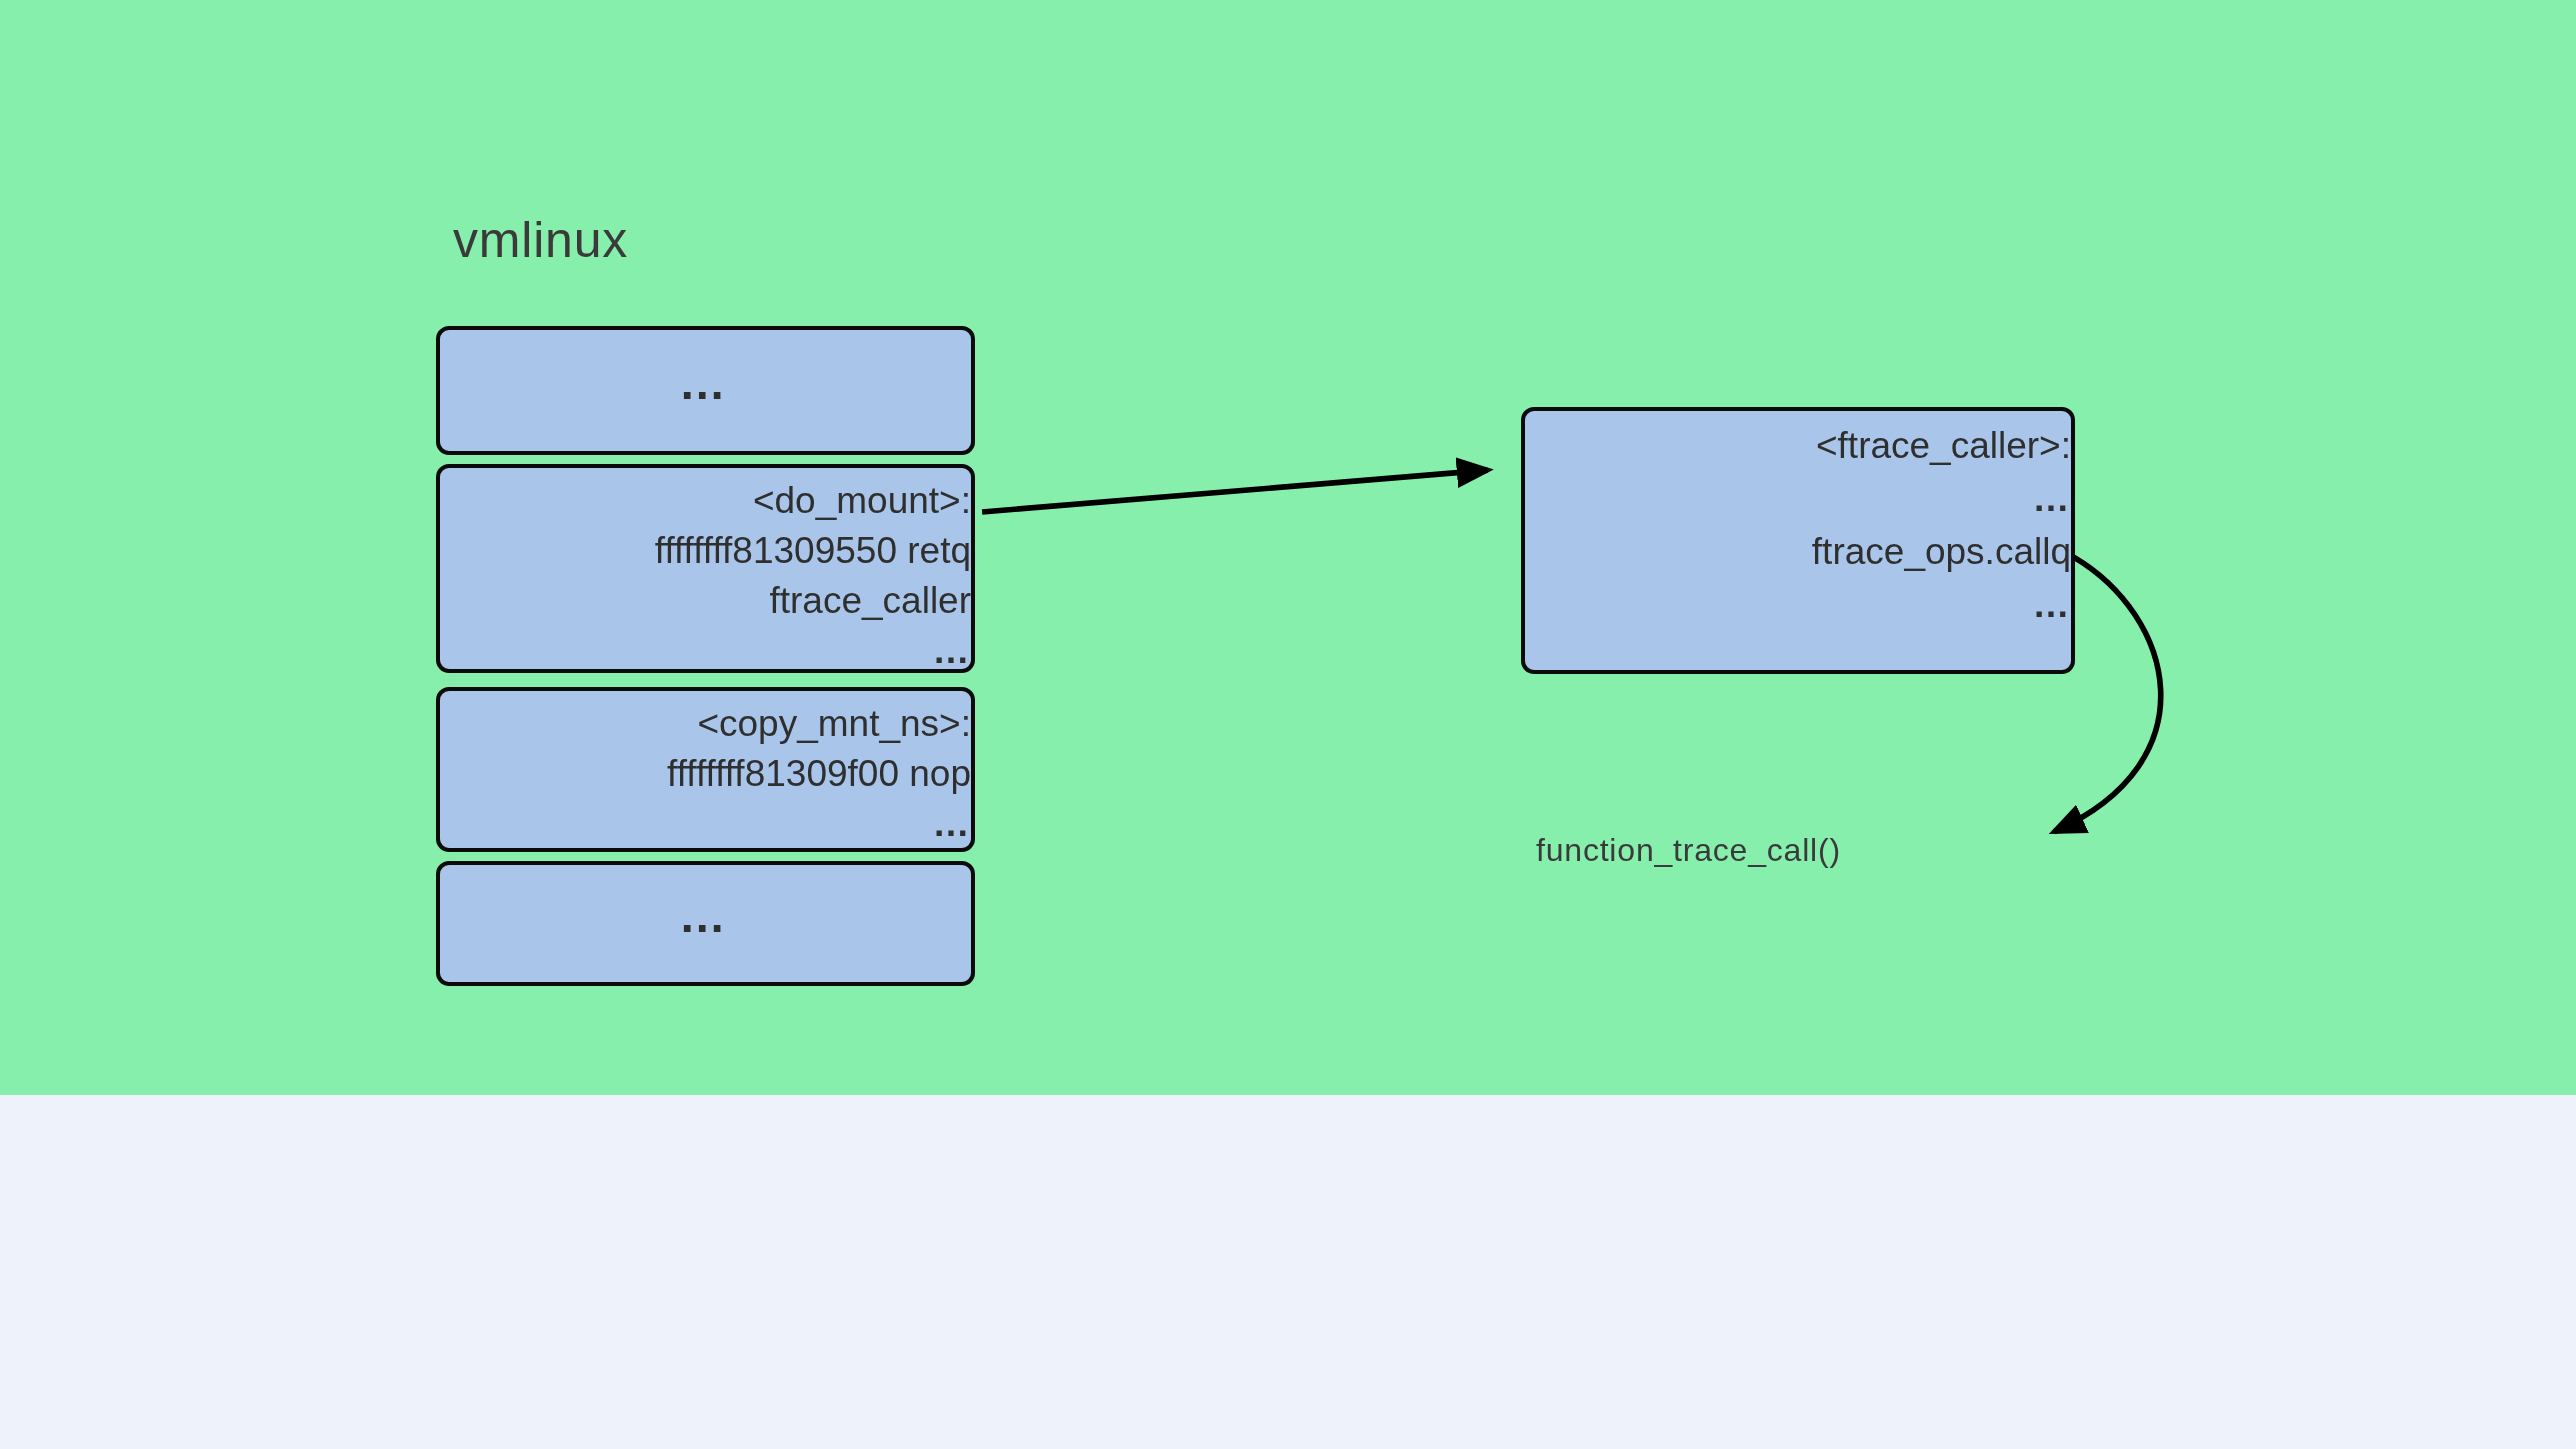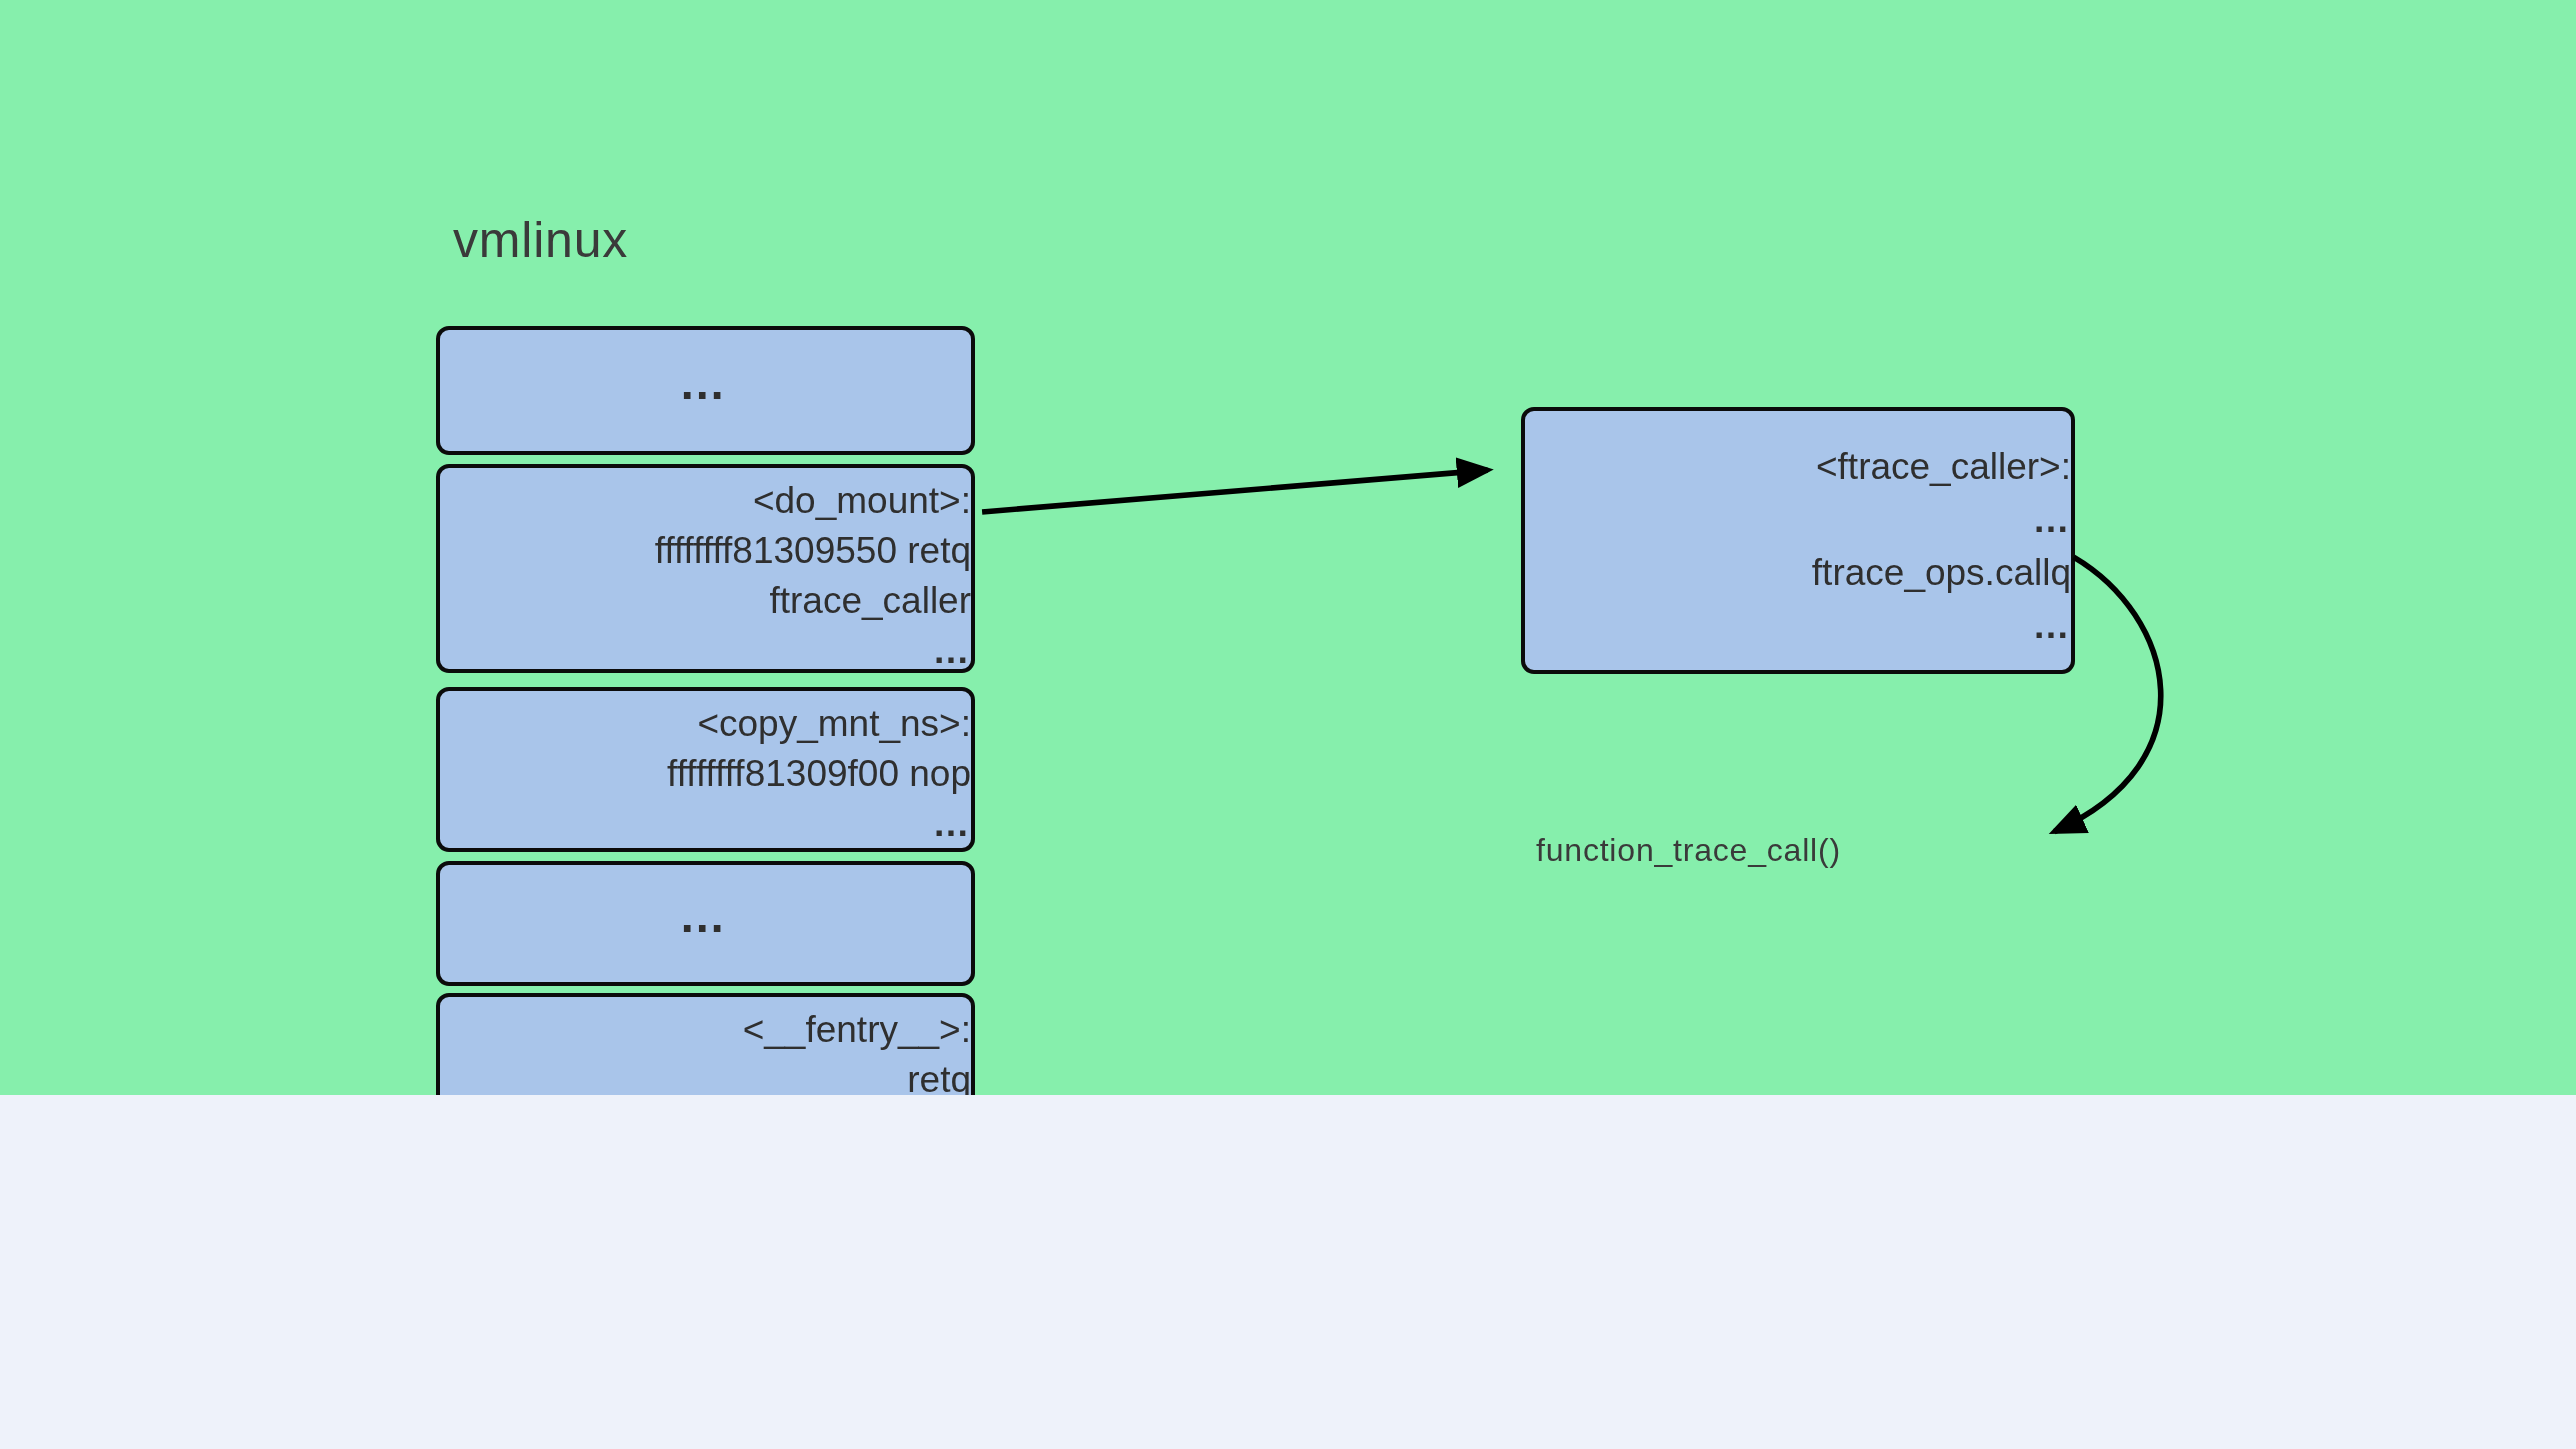--- a/index.html
+++ b/index.html
@@ -61,21 +61,21 @@
   }
   .line.ell { font-weight: 700; letter-spacing: 1.6px; }
   #box-ellipsis-top    { top: 326px;  height: 129px; }
   #box-do-mount        { top: 464px;  height: 209px; }
   #box-copy-mnt-ns     { top: 687px;  height: 165px; }
   #box-ellipsis-bottom { top: 861px; height: 125px; }
   #box-fentry          { top: 993px; height: 128px; }
   #box-ftrace-caller {
     left: 1521px; top: 407px;
     width: 554px; height: 267px;
-    padding: 29px 0 0 27px;
+    padding: 8px 0 0 27px;
   }
   #box-ftrace-caller .line { line-height: 53px; }
   .arrows {
     position: absolute;
     left: 0; top: 0;
     width: 2576px; height: 1449px;
     pointer-events: none;
   }
 </style>
 </head>
@@ -99,24 +99,20 @@
   <div class="box stack-box pad-left" id="box-copy-mnt-ns">
     <div class="line">&lt;copy_mnt_ns&gt;:</div>
     <div class="line">ffffffff81309f00 nop</div>
     <div class="line ell">…</div>
   </div>
 
   <div class="box stack-box center-dots" id="box-ellipsis-bottom">
     <span class="dots">…</span>
   </div>
 
-  <div class="box stack-box pad-left" id="box-fentry">
-    <div class="line">&lt;__fentry__&gt;:</div>
-    <div class="line">retq</div>
-  </div>
 
   <div class="box" id="box-ftrace-caller">
     <div class="line">&lt;ftrace_caller&gt;:</div>
     <div class="line ell">…</div>
     <div class="line">ftrace_ops.callq</div>
     <div class="line ell">…</div>
   </div>
 
   <div class="fn-label">function_trace_call()</div>
 

